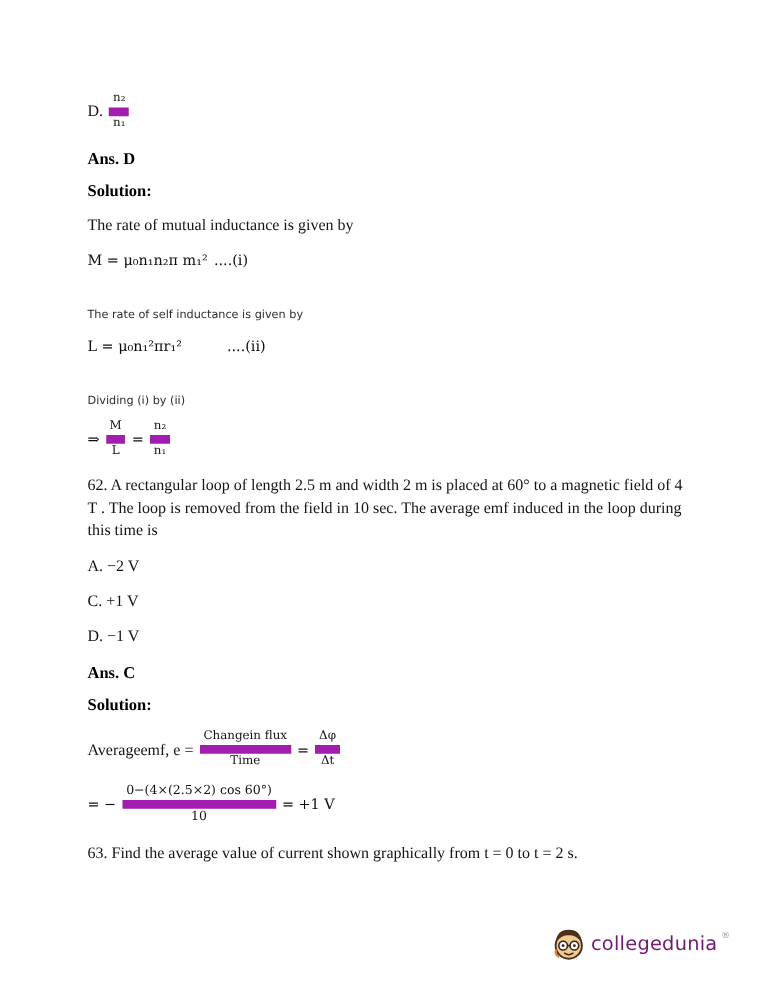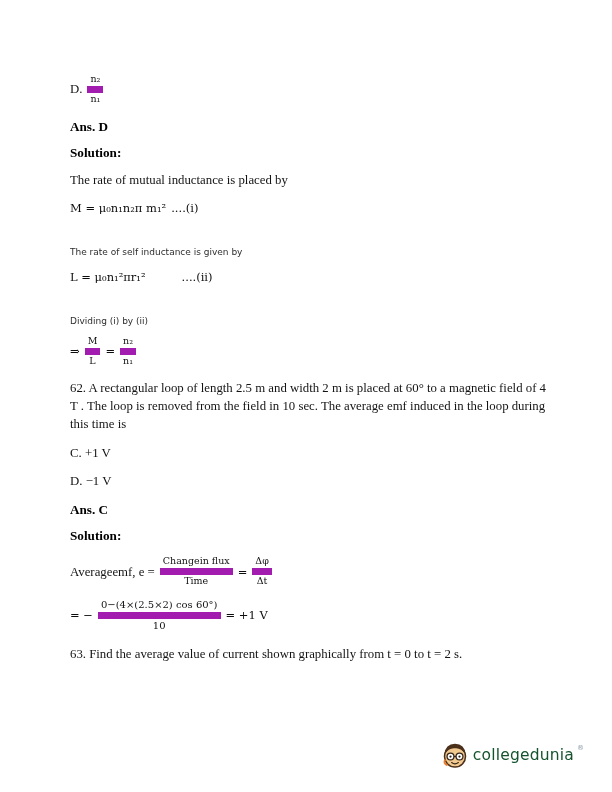--- a/index.html
+++ b/index.html
@@ -41,21 +41,21 @@
       <span class="text">D.</span>
       <span class="frac">
         <span class="num">n₂</span>
         <span class="den">n₁</span>
       </span>
     </div>
 
     <p class="bold-label mt14">Ans. D</p>
     <p class="bold-label mt10">Solution:</p>
 
-    <p class="text mt10">The rate of mutual inductance is placed by</p>
+    <p class="text mt10">The rate of mutual inductance is given by</p>
 
     <div class="math-line mt12">
       <span class="math">M = μ₀n₁n₂π m₁²</span>
       <span class="math ref">....(i)</span>
     </div>
 
     <p class="small-note mt16">The rate of self inductance is given by</p>
 
     <div class="math-line mt13">
       <span class="math">L = μ₀n₁²πr₁²</span>
@@ -72,20 +72,21 @@
       </span>
       <span class="math">=</span>
       <span class="frac">
         <span class="num">n₂</span>
         <span class="den">n₁</span>
       </span>
     </div>
 
     <p class="text mt12">62. A rectangular loop of length 2.5 m and width 2 m is placed at 60° to a magnetic field of 4 T . The loop is removed from the field in 10 sec. The average emf induced in the loop during this time is</p>
 
+    <p class="option">A. −2 V</p>
     <p class="option">C. +1 V</p>
     <p class="option">D. −1 V</p>
 
     <p class="bold-label mt13">Ans. C</p>
     <p class="bold-label mt10">Solution:</p>
 
     <div class="math-line mt12">
       <span class="text">Averageemf, e =</span>
       <span class="frac">
         <span class="num">Changein flux</span>
@@ -116,16 +117,16 @@
       <circle cx="20" cy="22" r="14" fill="#f2c98e" stroke="#4a2f1b" stroke-width="2"></circle>
       <path d="M6 19 Q7 5 20 5 Q33 5 34 19 Q28 10 20 11 Q12 10 6 19 Z" fill="#4a2f1b"></path>
       <path d="M7 26 Q4 31 10 34" stroke="#e87f2f" stroke-width="2.5" fill="none"></path>
       <circle cx="14" cy="22" r="4.6" fill="#ffffff" stroke="#33241a" stroke-width="1.7"></circle>
       <circle cx="26" cy="22" r="4.6" fill="#ffffff" stroke="#33241a" stroke-width="1.7"></circle>
       <line x1="18.6" y1="22" x2="21.4" y2="22" stroke="#33241a" stroke-width="1.7"></line>
       <circle cx="14" cy="22" r="1.5" fill="#33241a"></circle>
       <circle cx="26" cy="22" r="1.5" fill="#33241a"></circle>
       <path d="M15.5 30 Q20 33.5 24.5 30" stroke="#33241a" stroke-width="1.5" fill="none" stroke-linecap="round"></path>
     </svg>
-    <span class="brand" style="color: #14532d;">collegedunia</span>
+    <span class="brand" style="color: #701a75;">collegedunia</span>
     <span class="rmark">®</span>
   </div>
 </div>
 
 </body></html>

